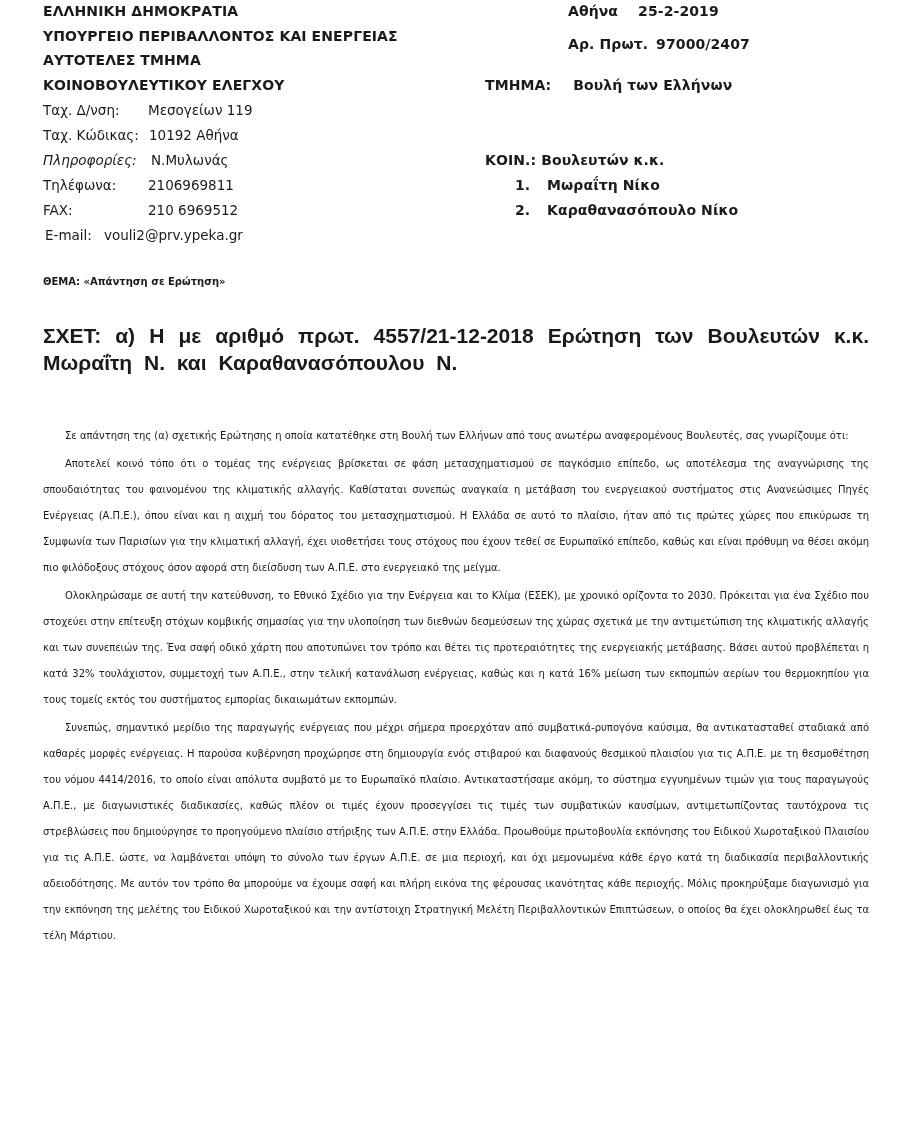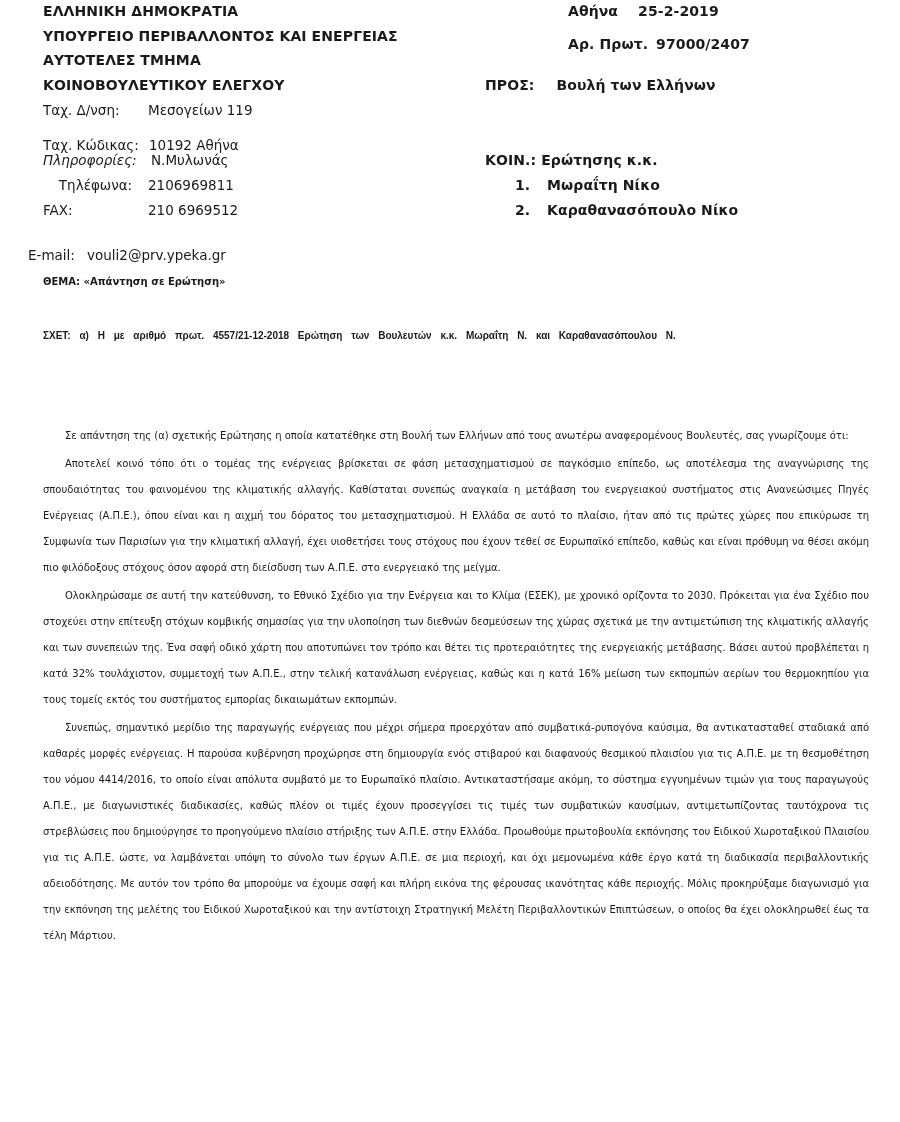--- a/index.html
+++ b/index.html
@@ -7,70 +7,70 @@
     width: 900px; height: 1122px; position: relative; overflow: hidden;
     font-family: "DejaVu Sans", sans-serif; color: #1a1a1a;
   }
   .abs { position: absolute; white-space: nowrap; }
   .hdr { font-weight: bold; font-size: 14px; letter-spacing: 0.1px; }
   .info { font-size: 13.5px; }
   .info .lbl { display: inline-block; width: 105px; }
   .subject { font-weight: bold; font-size: 10px; }
   .sxet {
     position: absolute; left: 43px; top: 322px; width: 826px;
-    font-family: "Liberation Sans", sans-serif; font-weight: bold; font-size: 10px;
+    font-family: "Liberation Sans", sans-serif; font-weight: bold; font-size: 21px;
     line-height: 27px; text-align: justify; text-align-last: left;
     word-spacing: 6px;
   }
   .body-text {
     position: absolute; left: 43px; top: 423px; width: 826px;
     font-size: 10px; line-height: 26px; text-align: justify;
   }
   .body-text p { margin: 0 0 2px 0; text-indent: 22px; }
 </style>
 </head>
 <body>
 
 <div class="abs hdr" style="left:43px; top:3px;">ΕΛΛΗΝΙΚΗ ΔΗΜΟΚΡΑΤΙΑ</div>
 <div class="abs hdr" style="left:43px; top:28px;">ΥΠΟΥΡΓΕΙΟ ΠΕΡΙΒΑΛΛΟΝΤΟΣ ΚΑΙ ΕΝΕΡΓΕΙΑΣ</div>
 <div class="abs hdr" style="left:43px; top:52px;">ΑΥΤΟΤΕΛΕΣ ΤΜΗΜΑ</div>
 <div class="abs hdr" style="left:43px; top:77px;">ΚΟΙΝΟΒΟΥΛΕΥΤΙΚΟΥ ΕΛΕΓΧΟΥ</div>
 
 <div class="abs info" style="left:43px; top:102px;">
   <span class="lbl">Ταχ. Δ/νση:</span><span>Μεσογείων 119</span>
 </div>
-<div class="abs info" style="left:43px; top:137px;">
+<div class="abs info" style="left:43px; top:127px;">
   <span class="lbl" style="width:106px;">Ταχ. Κώδικας:</span><span>10192 Αθήνα</span>
 </div>
 <div class="abs info" style="left:43px; top:152px;">
   <span class="lbl" style="width:108px;font-style:italic;">Πληροφορίες:</span><span>Ν.Μυλωνάς</span>
 </div>
 <div class="abs info" style="left:43px; top:177px;">
-  <span class="lbl" style="width:105px;text-align:center;">Τηλέφωνα:</span><span>2106969811</span>
+  <span class="lbl" style="width:105px;">Τηλέφωνα:</span><span>2106969811</span>
 </div>
 <div class="abs info" style="left:43px; top:202px;">
   <span class="lbl" style="width:105px;">FAX:</span><span>210 6969512</span>
 </div>
-<div class="abs info" style="left:28px; top:227px;margin-top:20px;">
+<div class="abs info" style="left:45px; top:227px;">
   <span class="lbl" style="width:59px;">E-mail:</span><span>vouli2@prv.ypeka.gr</span>
 </div>
 
 <div class="abs hdr" style="left:568px; top:3px;">
   <span>Αθήνα</span><span style="display:inline-block;width:20px;"></span><span>25-2-2019</span>
 </div>
 <div class="abs hdr" style="left:568px; top:36px;">
   <span>Αρ. Πρωτ.</span><span style="display:inline-block;width:8px;"></span><span>97000/2407</span>
 </div>
 
 <div class="abs hdr" style="left:485px; top:77px;">
-  <span>ΠΡΟΣ:</span><span style="display:inline-block;width:22px;"></span><span>Βουλή των Ελλήνων</span>
+  <span>ΤΜΗΜΑ:</span><span style="display:inline-block;width:22px;"></span><span>Βουλή των Ελλήνων</span>
 </div>
 
 <div class="abs hdr" style="left:485px; top:152px;">
-  <span>ΚΟΙΝ.:</span> <span>Ερώτησης κ.κ.</span>
+  <span>ΚΟΙΝ.:</span> <span>Βουλευτών κ.κ.</span>
 </div>
 <div class="abs hdr" style="left:515px; top:177px;">
   <span style="display:inline-block;width:32px;">1.</span><span>Μωραΐτη Νίκο</span>
 </div>
 <div class="abs hdr" style="left:515px; top:202px;">
   <span style="display:inline-block;width:32px;">2.</span><span>Καραθανασόπουλο Νίκο</span>
 </div>
 
 <div class="abs subject" style="left:43px; top:276px;">ΘΕΜΑ: «Απάντηση σε Ερώτηση»</div>
 

